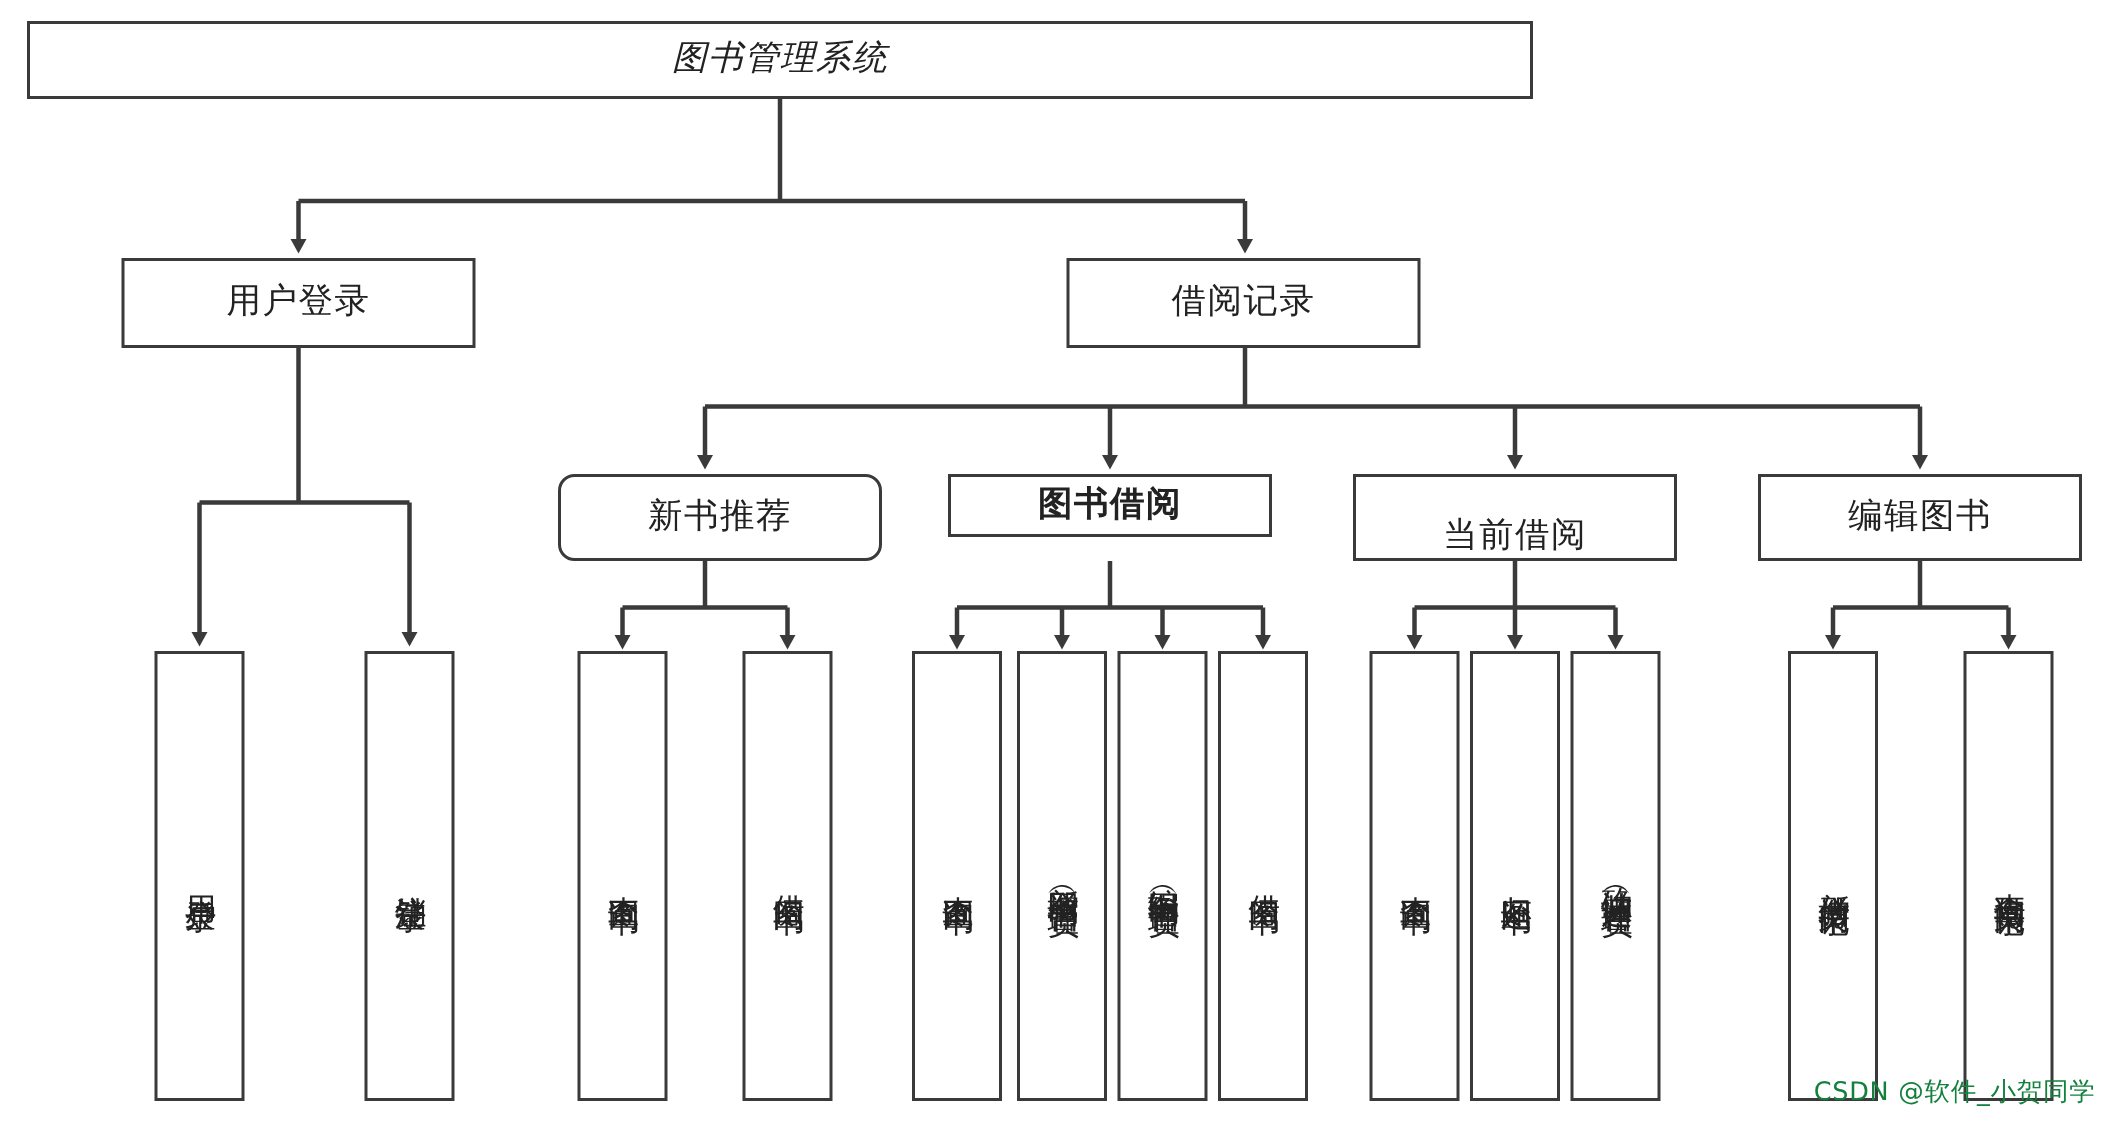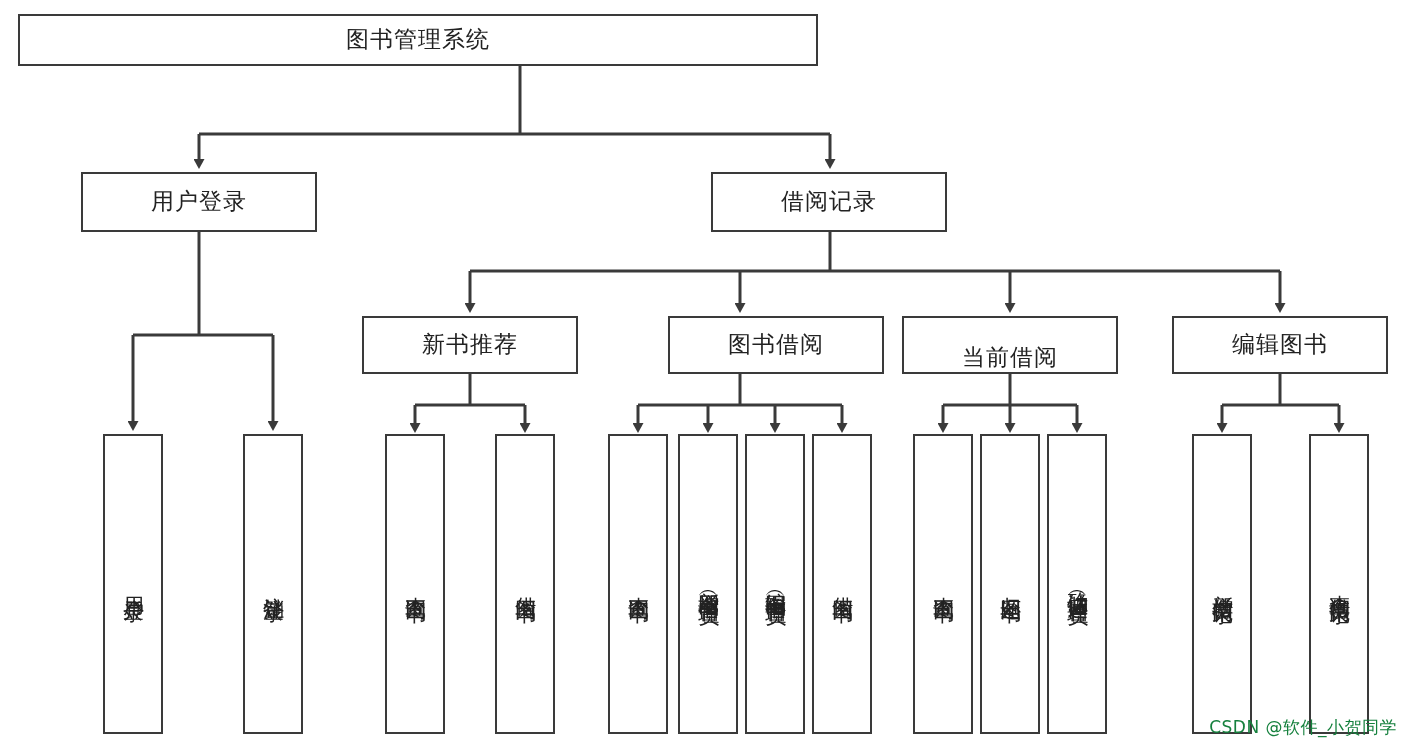--- a/index.html
+++ b/index.html
@@ -94,35 +94,35 @@
       <path d="M1010,405 L1010,424" marker-end="url(#arw)"></path>
       <path d="M1077,405 L1077,424" marker-end="url(#arw)"></path>
 
       <path d="M1280,374 L1280,405"></path>
       <path d="M1222,405 L1339,405"></path>
       <path d="M1222,405 L1222,424" marker-end="url(#arw)"></path>
       <path d="M1339,405 L1339,424" marker-end="url(#arw)"></path>
     </g>
   </svg>
 
-  <div class="node h" style="left:18px;top:14px;width:800px;height:52px;">
+  <div class="node h" style="left:18px;top:14px;width:1004px;height:52px;font-style:italic;">
     <span>图书管理系统</span>
   </div>
 
   <div class="node h" style="left:81px;top:172px;width:236px;height:60px;">
     <span>用户登录</span>
   </div>
   <div class="node h" style="left:711px;top:172px;width:236px;height:60px;">
     <span>借阅记录</span>
   </div>
 
-  <div class="node h" style="left:362px;top:316px;width:216px;height:58px;">
+  <div class="node h" style="left:372px;top:316px;width:216px;height:58px;border-radius:11px;">
     <span>新书推荐</span>
   </div>
-  <div class="node h" style="left:668px;top:316px;width:216px;height:58px;">
+  <div class="node h" style="left:632px;top:316px;width:216px;height:42px;font-weight:bold;">
     <span>图书借阅</span>
   </div>
   <div class="node h" style="left:902px;top:316px;width:216px;height:58px;align-items:flex-end;">
     <span>当前借阅</span>
   </div>
   <div class="node h" style="left:1172px;top:316px;width:216px;height:58px;">
     <span>编辑图书</span>
   </div>
 
   <div class="node v" style="left:103px;top:434px;width:60px;height:300px;">

